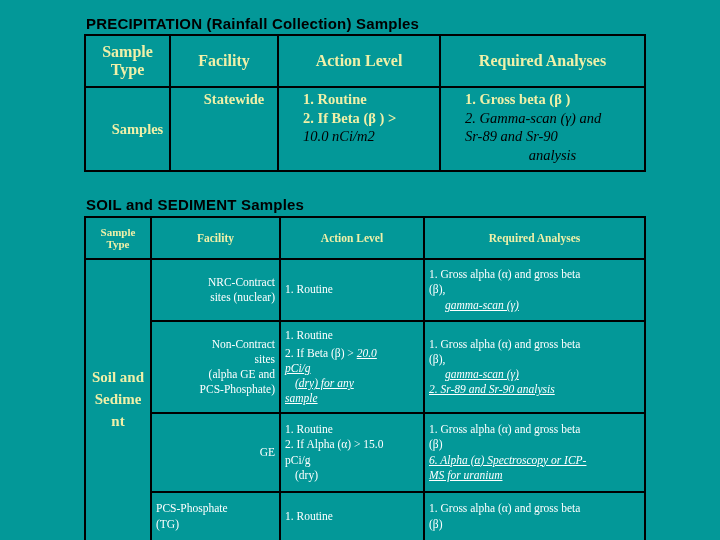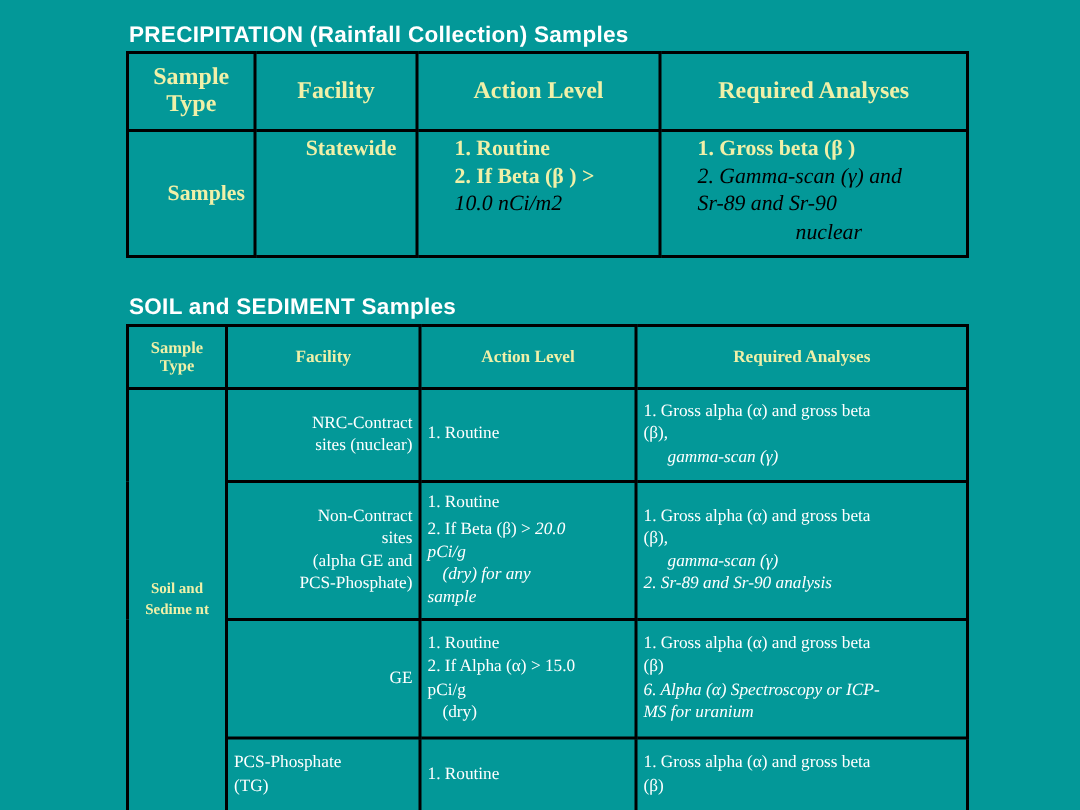--- a/index.html
+++ b/index.html
@@ -12,21 +12,21 @@
     background: #039898;
     font-family: "Liberation Serif", serif;
     overflow: hidden;
     position: relative;
   }
 
   .section-title {
     font-family: "Liberation Sans", sans-serif;
     font-weight: bold;
     font-size: 15px;
-    color: #ffffff;
+    color: #000000;
     letter-spacing: 0.2px;
     white-space: nowrap;
   }
 
   
   #precip-title {
     position: absolute;
     left: 86px;
     top: 15px;
   }
@@ -101,35 +101,36 @@
     font-weight: bold;
     font-size: 11.5px;
     color: #f0f0a8;
     height: 38px;
   }
   .s-head.small { font-size: 11px; }
 
   .s-label {
     text-align: center;
     font-weight: bold;
-    font-size: 10px;
+    font-size: 15px;
     color: #f0f0a8;
     line-height: 1.45;
   }
 
   .s-txt {
     font-size: 11.5px;
     color: #ffffff;
     line-height: 1.32;
   }
   .s-ital {
     font-style: italic;
     font-size: 11.5px;
     color: #ffffff;
     line-height: 1.32;
+    text-decoration: underline;
   }
   .ctr { text-align: right; }
   .ind { padding-left: 16px; }
   .ind-sm { padding-left: 10px; }
 
   #soil-table .r1 td { height: 58px; }
   #soil-table .r2 td { height: 88px; }
   #soil-table .r3 td { height: 75px; }
   #soil-table .r4 td { height: 45px; }
 
@@ -157,21 +158,21 @@
     </td>
     <td class="c2">
       <div class="p-bold">1. Routine</div>
       <div class="p-bold">2. If Beta (β )  &gt;</div>
       <div class="p-ital">10.0 nCi/m2</div>
     </td>
     <td class="c3">
       <div class="p-bold">1. Gross beta (β )</div>
       <div class="p-ital">2. Gamma-scan (γ) and</div>
       <div class="p-ital">Sr-89 and Sr-90</div>
-      <div class="p-ital indent-ctr">nuclear</div>
+      <div class="p-ital indent-ctr">analysis</div>
     </td>
   </tr>
 </tbody>
   </table>
 
 <div class="section-title" id="soil-title">SOIL and SEDIMENT Samples</div>
 
 <table id="soil-table">
   <tbody>
       <tr>

